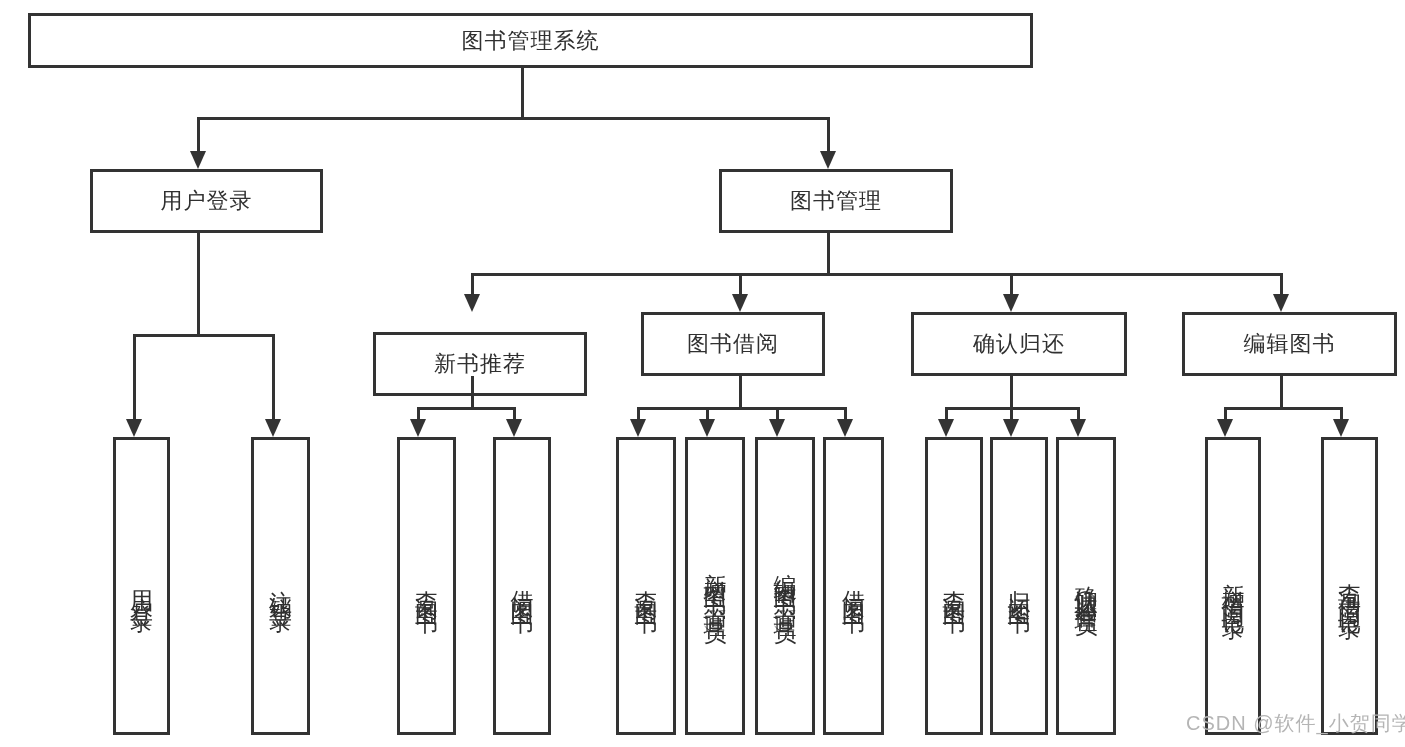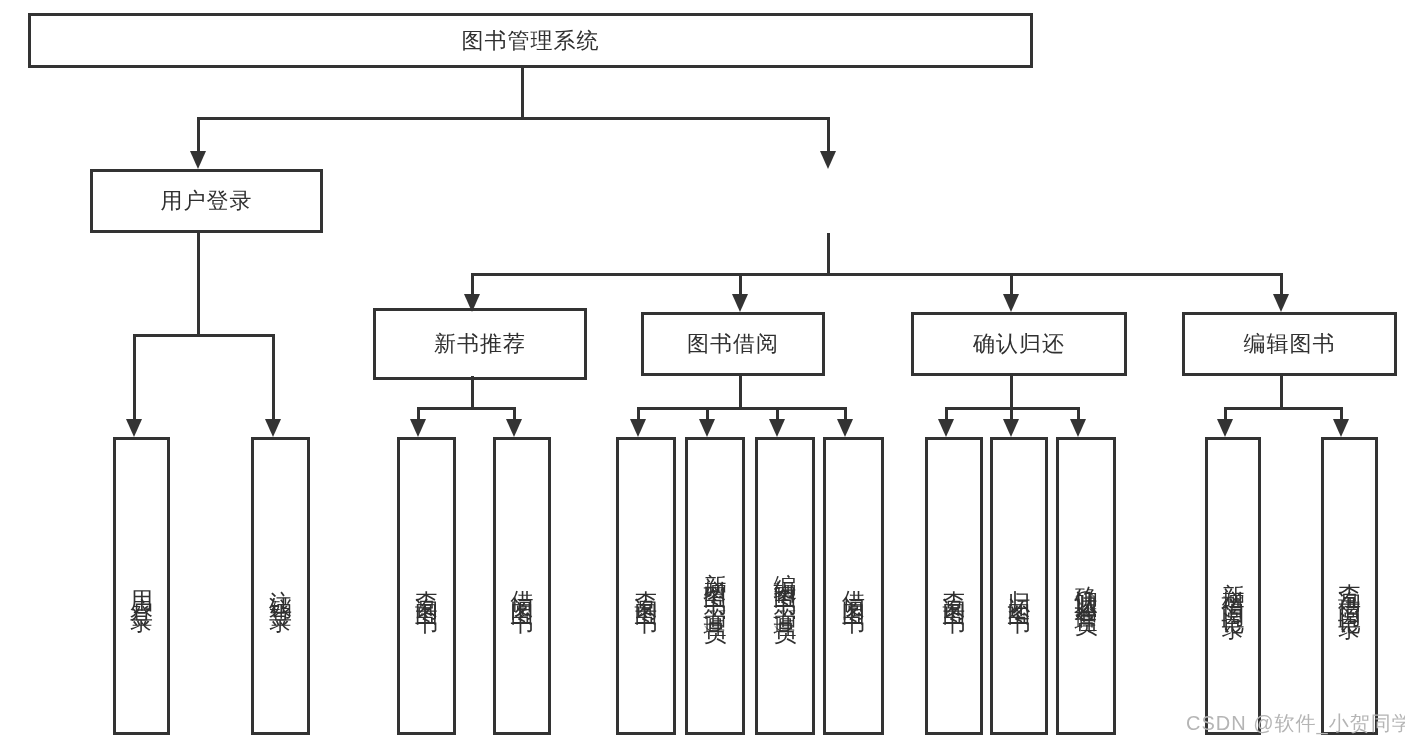--- a/index.html
+++ b/index.html
@@ -58,22 +58,25 @@
 
 <div id="canvas">
 
   <div class="box" style="left:20px;top:13px;width:1005px;height:55px">
     <span class="hlbl">图书管理系统</span>
   </div>
 
   <div class="box" style="left:82px;top:169px;width:233px;height:64px">
     <span class="hlbl">用户登录</span>
   </div>
+  <div class="box" style="left:711px;top:169px;width:234px;height:64px">
+    <span class="hlbl">图书管理</span>
+  </div>
 
-  <div class="box" style="left:365px;top:308px;width:214px;height:72px">
+  <div class="box" style="left:365px;top:332px;width:214px;height:64px">
     <span class="hlbl">新书推荐</span>
   </div>
   <div class="box" style="left:633px;top:312px;width:184px;height:64px">
     <span class="hlbl">图书借阅</span>
   </div>
   <div class="box" style="left:903px;top:312px;width:216px;height:64px">
     <span class="hlbl">确认归还</span>
   </div>
   <div class="box" style="left:1174px;top:312px;width:215px;height:64px">
     <span class="hlbl">编辑图书</span>

